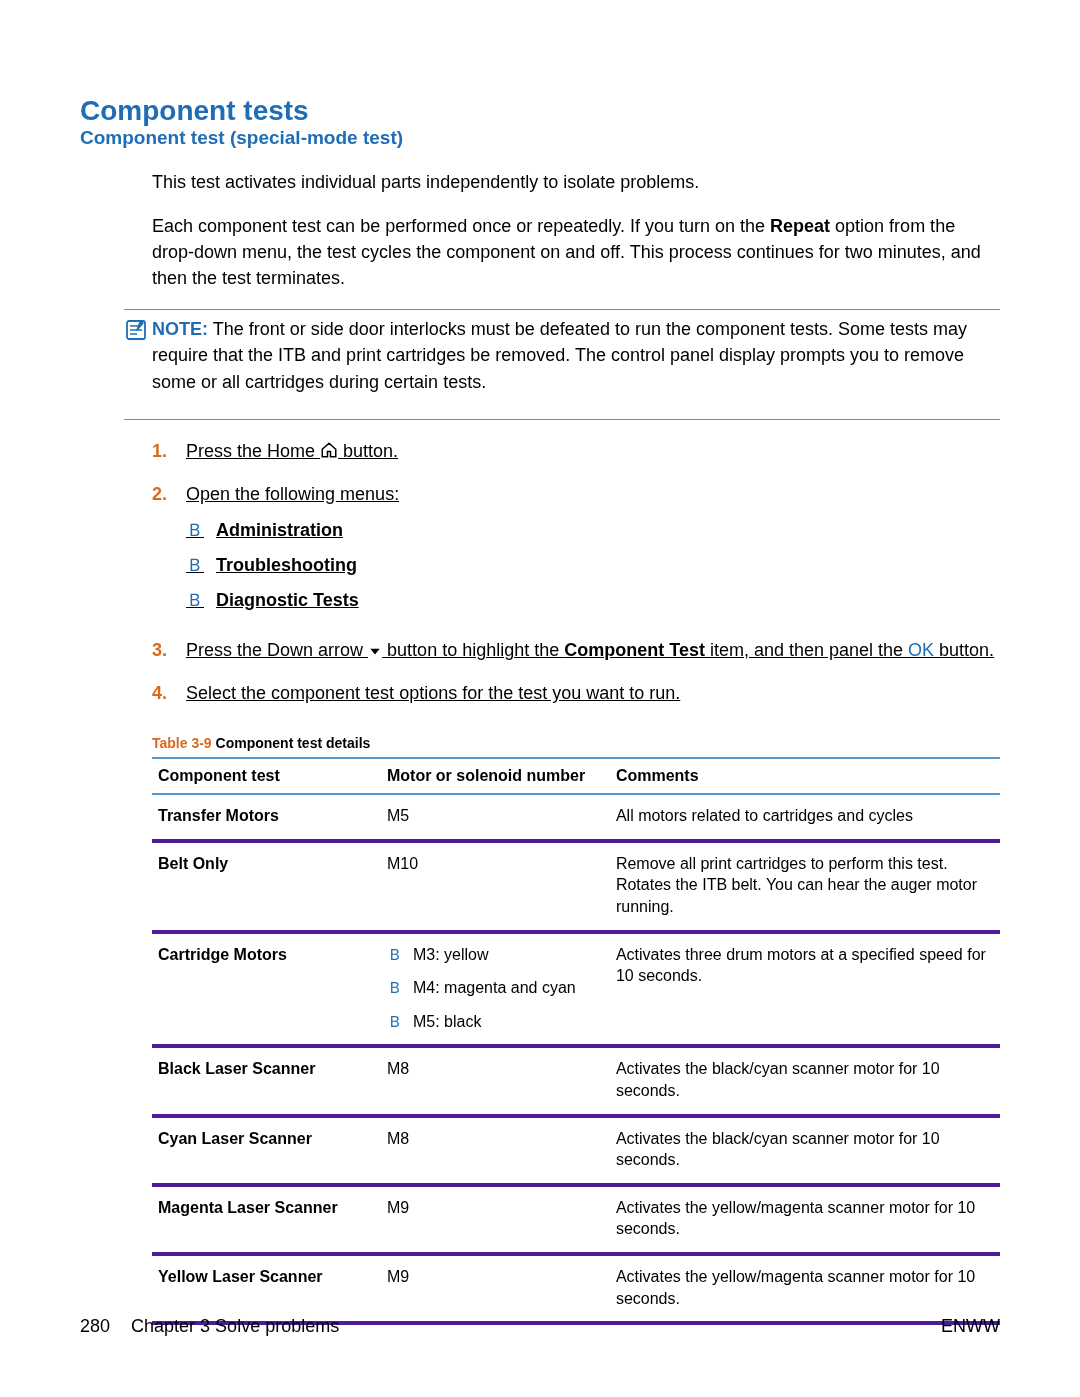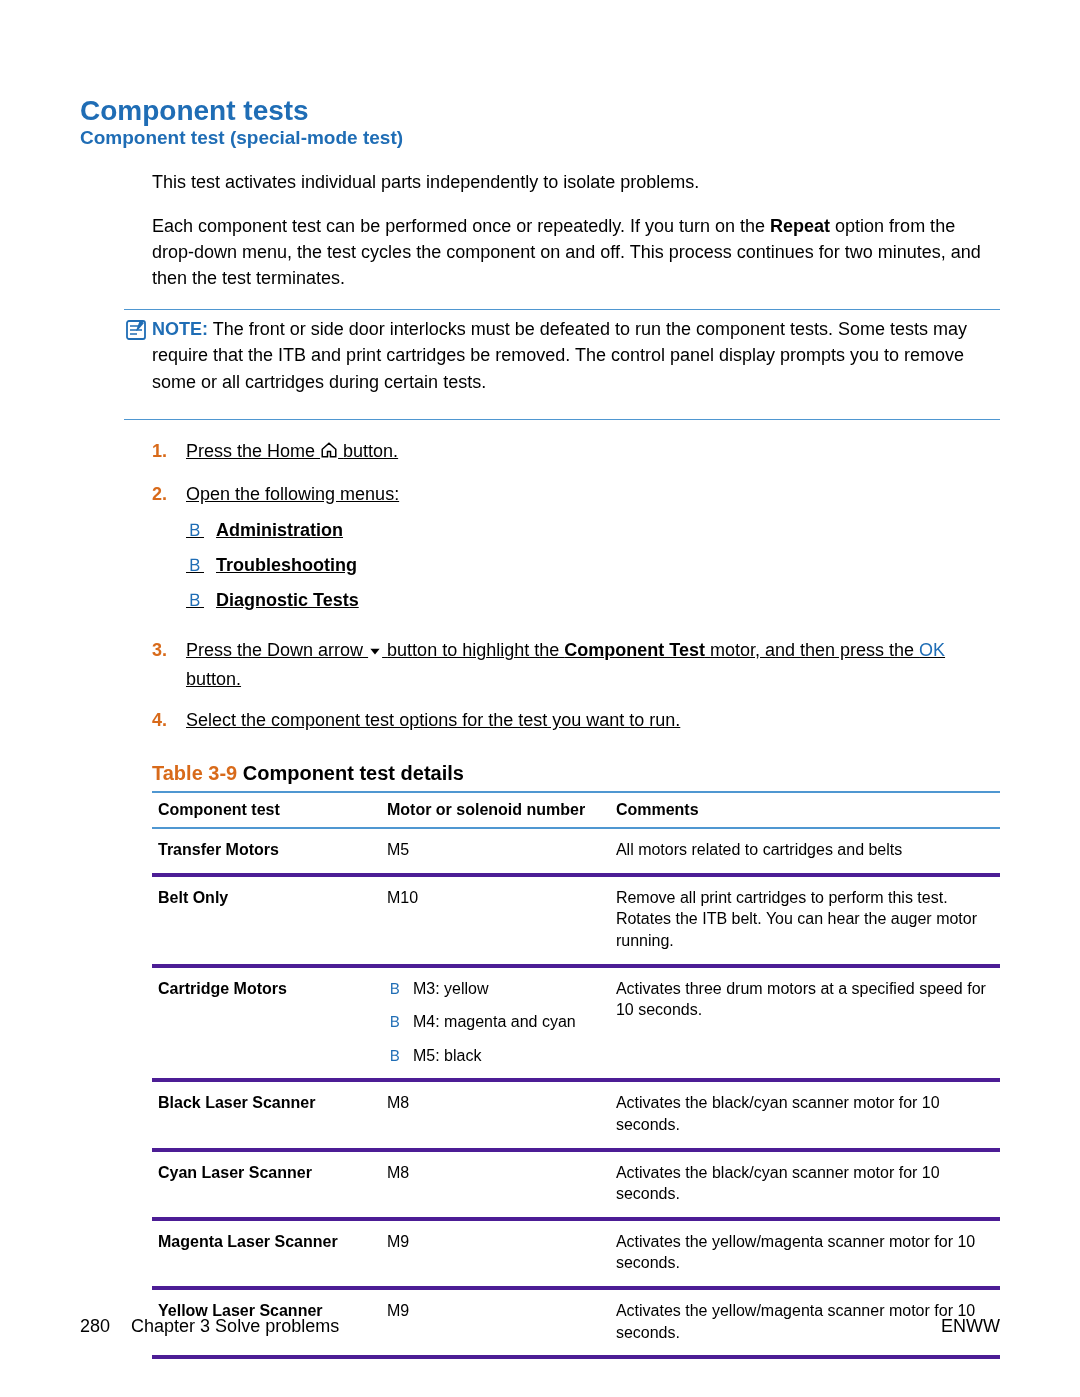--- a/index.html
+++ b/index.html
@@ -87,21 +87,21 @@
     font-size: 18px;
     line-height: 1.4;
   }
   ul.bullets .bul {
     color: #1f6db5;
     width: 30px;
     flex: 0 0 30px;
     font-weight: 400;
   }
   .table-caption {
-    font-size: 20px;
+    font-size: 14px;
     margin: 28px 0 6px 0;
   }
   .table-caption .tnum { color: #d86a1a; font-weight: 700; }
   .table-caption .ttitle { font-weight: 700; }
   table.comp {
     width: 100%;
     border-collapse: collapse;
     font-size: 16px;
   }
   table.comp thead tr {
@@ -219,21 +219,21 @@
 
       <li>
         <span class="num">3.</span>
         <span class="txt">
           <span>Press the Down arrow </span>
           <span class="down-icon">
             <svg width="14" height="14" viewBox="0 0 24 24">
                 <path d="M4 8 L20 8 L12 18 Z" fill="#000"></path>
               </svg>
           </span>
-          <span> button to highlight the </span><span class="bold">Component Test</span><span> motor, and then press the </span><span class="ok">OK</span><span> button.</span>
+          <span> button to highlight the </span><span class="bold">Component Test</span><span> item, and then panel the </span><span class="ok">OK</span><span> button.</span>
         </span>
       </li>
 
       <li>
         <span class="num">4.</span>
         <span class="txt">Select the component test options for the test you want to run.</span>
       </li>
     </ol>
 
     <div class="table-caption">
@@ -245,21 +245,21 @@
         <tr>
           <th>Component test</th>
           <th>Motor or solenoid number</th>
           <th>Comments</th>
         </tr>
       </thead>
       <tbody id="tbody">
           <tr>
             <td class="c0">Transfer Motors</td>
             <td class="c1">M5</td>
-            <td class="c2">All motors related to cartridges and belts</td>
+            <td class="c2">All motors related to cartridges and cycles</td>
           </tr>
           <tr>
             <td class="c0">Belt Only</td>
             <td class="c1">M10</td>
             <td class="c2">Remove all print cartridges to perform this test. Rotates the ITB belt. You can hear the auger motor running.</td>
           </tr>
           <tr>
             <td class="c0">Cartridge Motors</td>
             <td class="c1">
               <ul class="cell-bullets">

